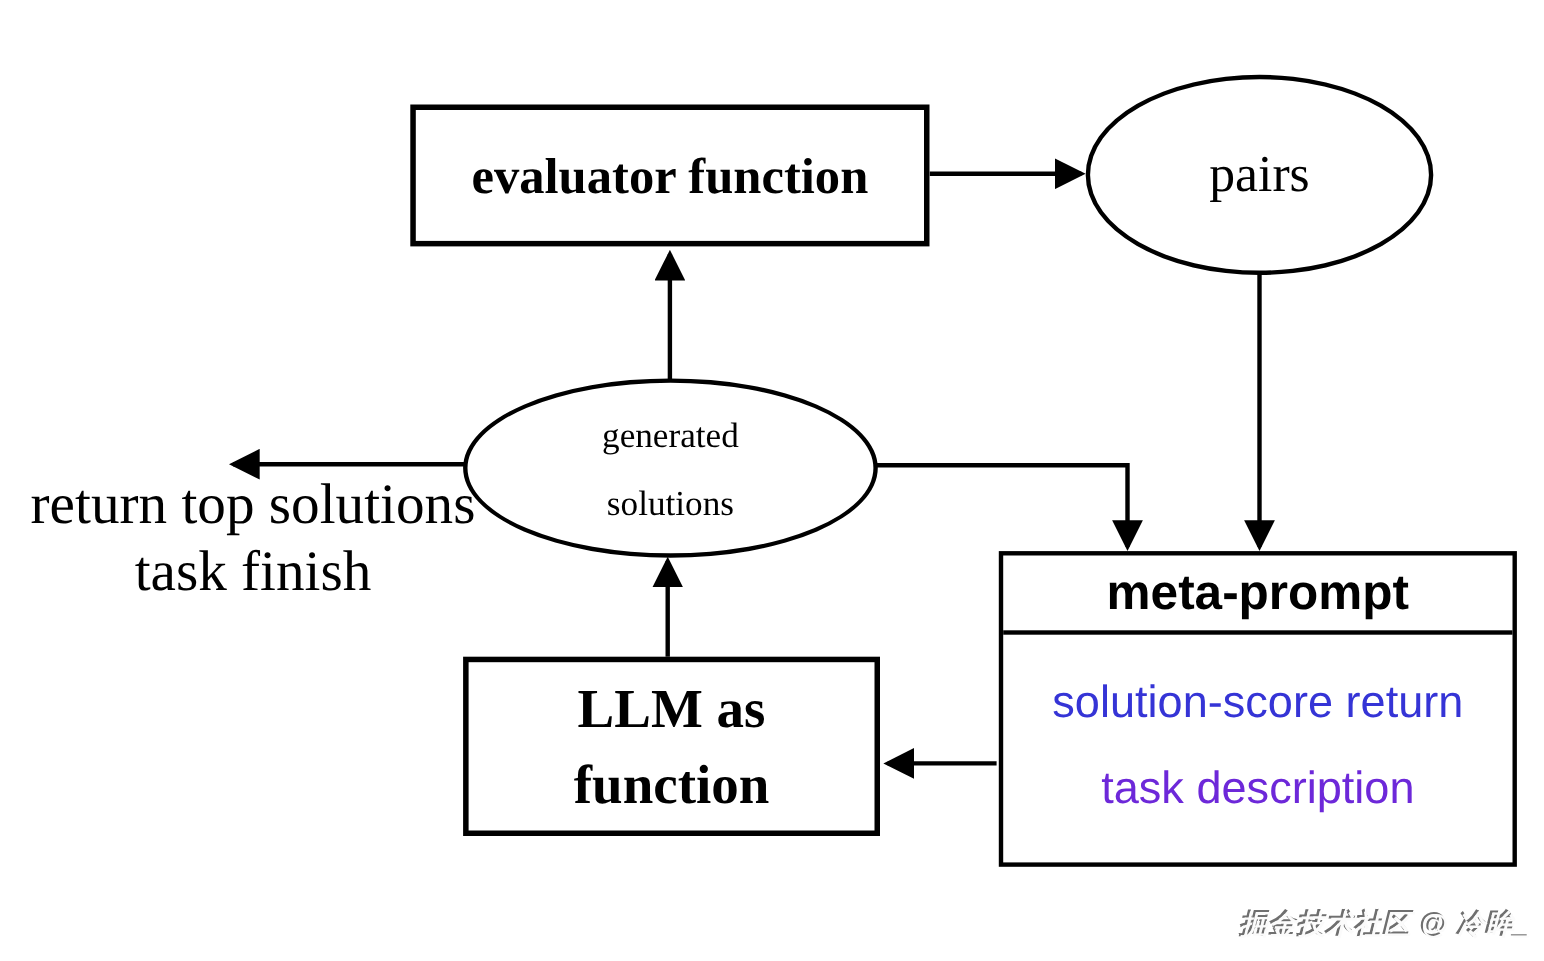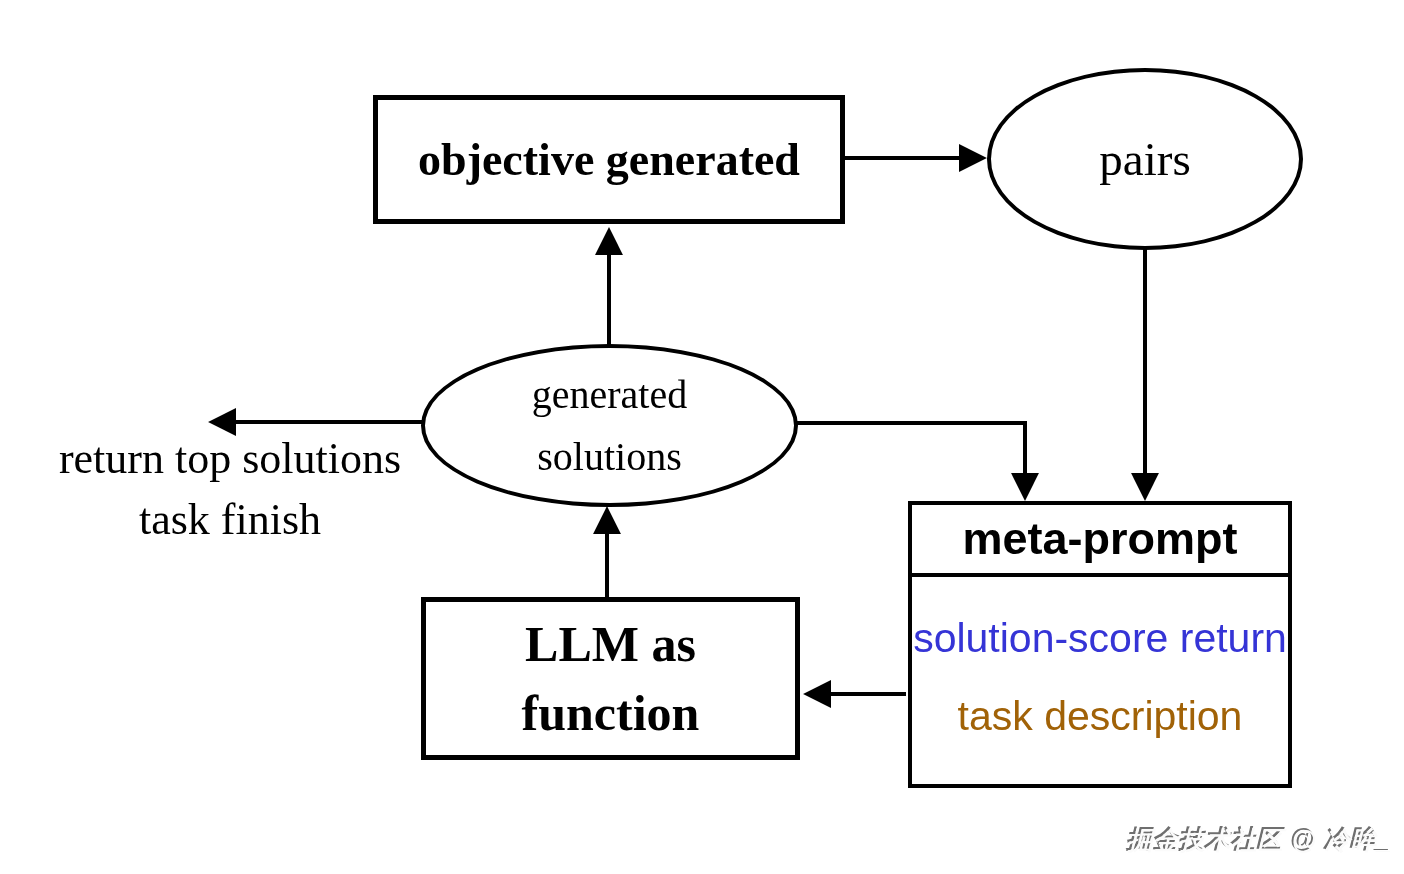--- a/index.html
+++ b/index.html
@@ -40,30 +40,30 @@
   .evaluator {
     left: 373px; top: 95px; width: 472px; height: 129px;
     font-size: 46px; font-weight: bold; line-height: 63px;
   }
   .scores {
     left: 987px; top: 68px; width: 316px; height: 182px;
     font-size: 47px; line-height: 50px;
   }
   .generated {
     left: 421px; top: 344px; width: 377px; height: 163px;
-    font-size: 40px; line-height: 62px;
+    font-size: 32px; line-height: 62px;
   }
   .llm {
     left: 421px; top: 597px; width: 379px; height: 163px;
     font-size: 50px; font-weight: bold; line-height: 69px;
   }
   .meta {
     position: absolute;
     z-index: 2;
-    left: 908px; top: 501px; width: 384px; height: 287px;
+    left: 908px; top: 501px; width: 471px; height: 287px;
     background: #ffffff;
     border: 4px solid #000000;
     display: flex;
     flex-direction: column;
     font-family: "Liberation Sans", sans-serif;
   }
   .meta-header {
     height: 72px;
     border-bottom: 4px solid #000000;
     display: flex;
@@ -76,28 +76,28 @@
   .meta-body {
     flex: 1;
     display: flex;
     flex-direction: column;
     align-items: center;
     justify-content: space-evenly;
     padding: 8px 0 14px 0;
     font-size: 41px;
   }
   .meta-item-blue { color: #3534d6; }
-  .meta-item-red  { color: #a16207; }
+  .meta-item-red  { color: #6d28d9; }
 
   .return-note {
     position: absolute;
     z-index: 2;
     left: 18px; top: 428px; width: 424px;
     text-align: center;
-    font-size: 44px;
+    font-size: 52px;
     line-height: 61px;
     color: #000;
   }
   .watermark {
     position: absolute;
     z-index: 3;
     right: 12px; top: 824px;
     font-family: "Liberation Sans", sans-serif;
     font-size: 25px;
     font-weight: bold;
@@ -121,21 +121,21 @@
     <path d="M845,158 L983,158" marker-end="url(#ah)"></path>
     <path d="M609,345 L609,231" marker-end="url(#ah)"></path>
     <path d="M423,422 L212,422" marker-end="url(#ah)"></path>
     <path d="M796,423 L1025,423 L1025,497" marker-end="url(#ah)"></path>
     <path d="M1145,249 L1145,497" marker-end="url(#ah)"></path>
     <path d="M607,598 L607,510" marker-end="url(#ah)"></path>
     <path d="M906,694 L807,694" marker-end="url(#ah)"></path>
   </svg>
 
   <div class="node rect-node evaluator">
-    <div>objective generated</div>
+    <div>evaluator function</div>
   </div>
 
   <div class="node ellipse-node scores">
     <div>pairs</div>
   </div>
 
   <div class="node ellipse-node generated">
     <div>generated</div>
     <div>solutions</div>
   </div>

